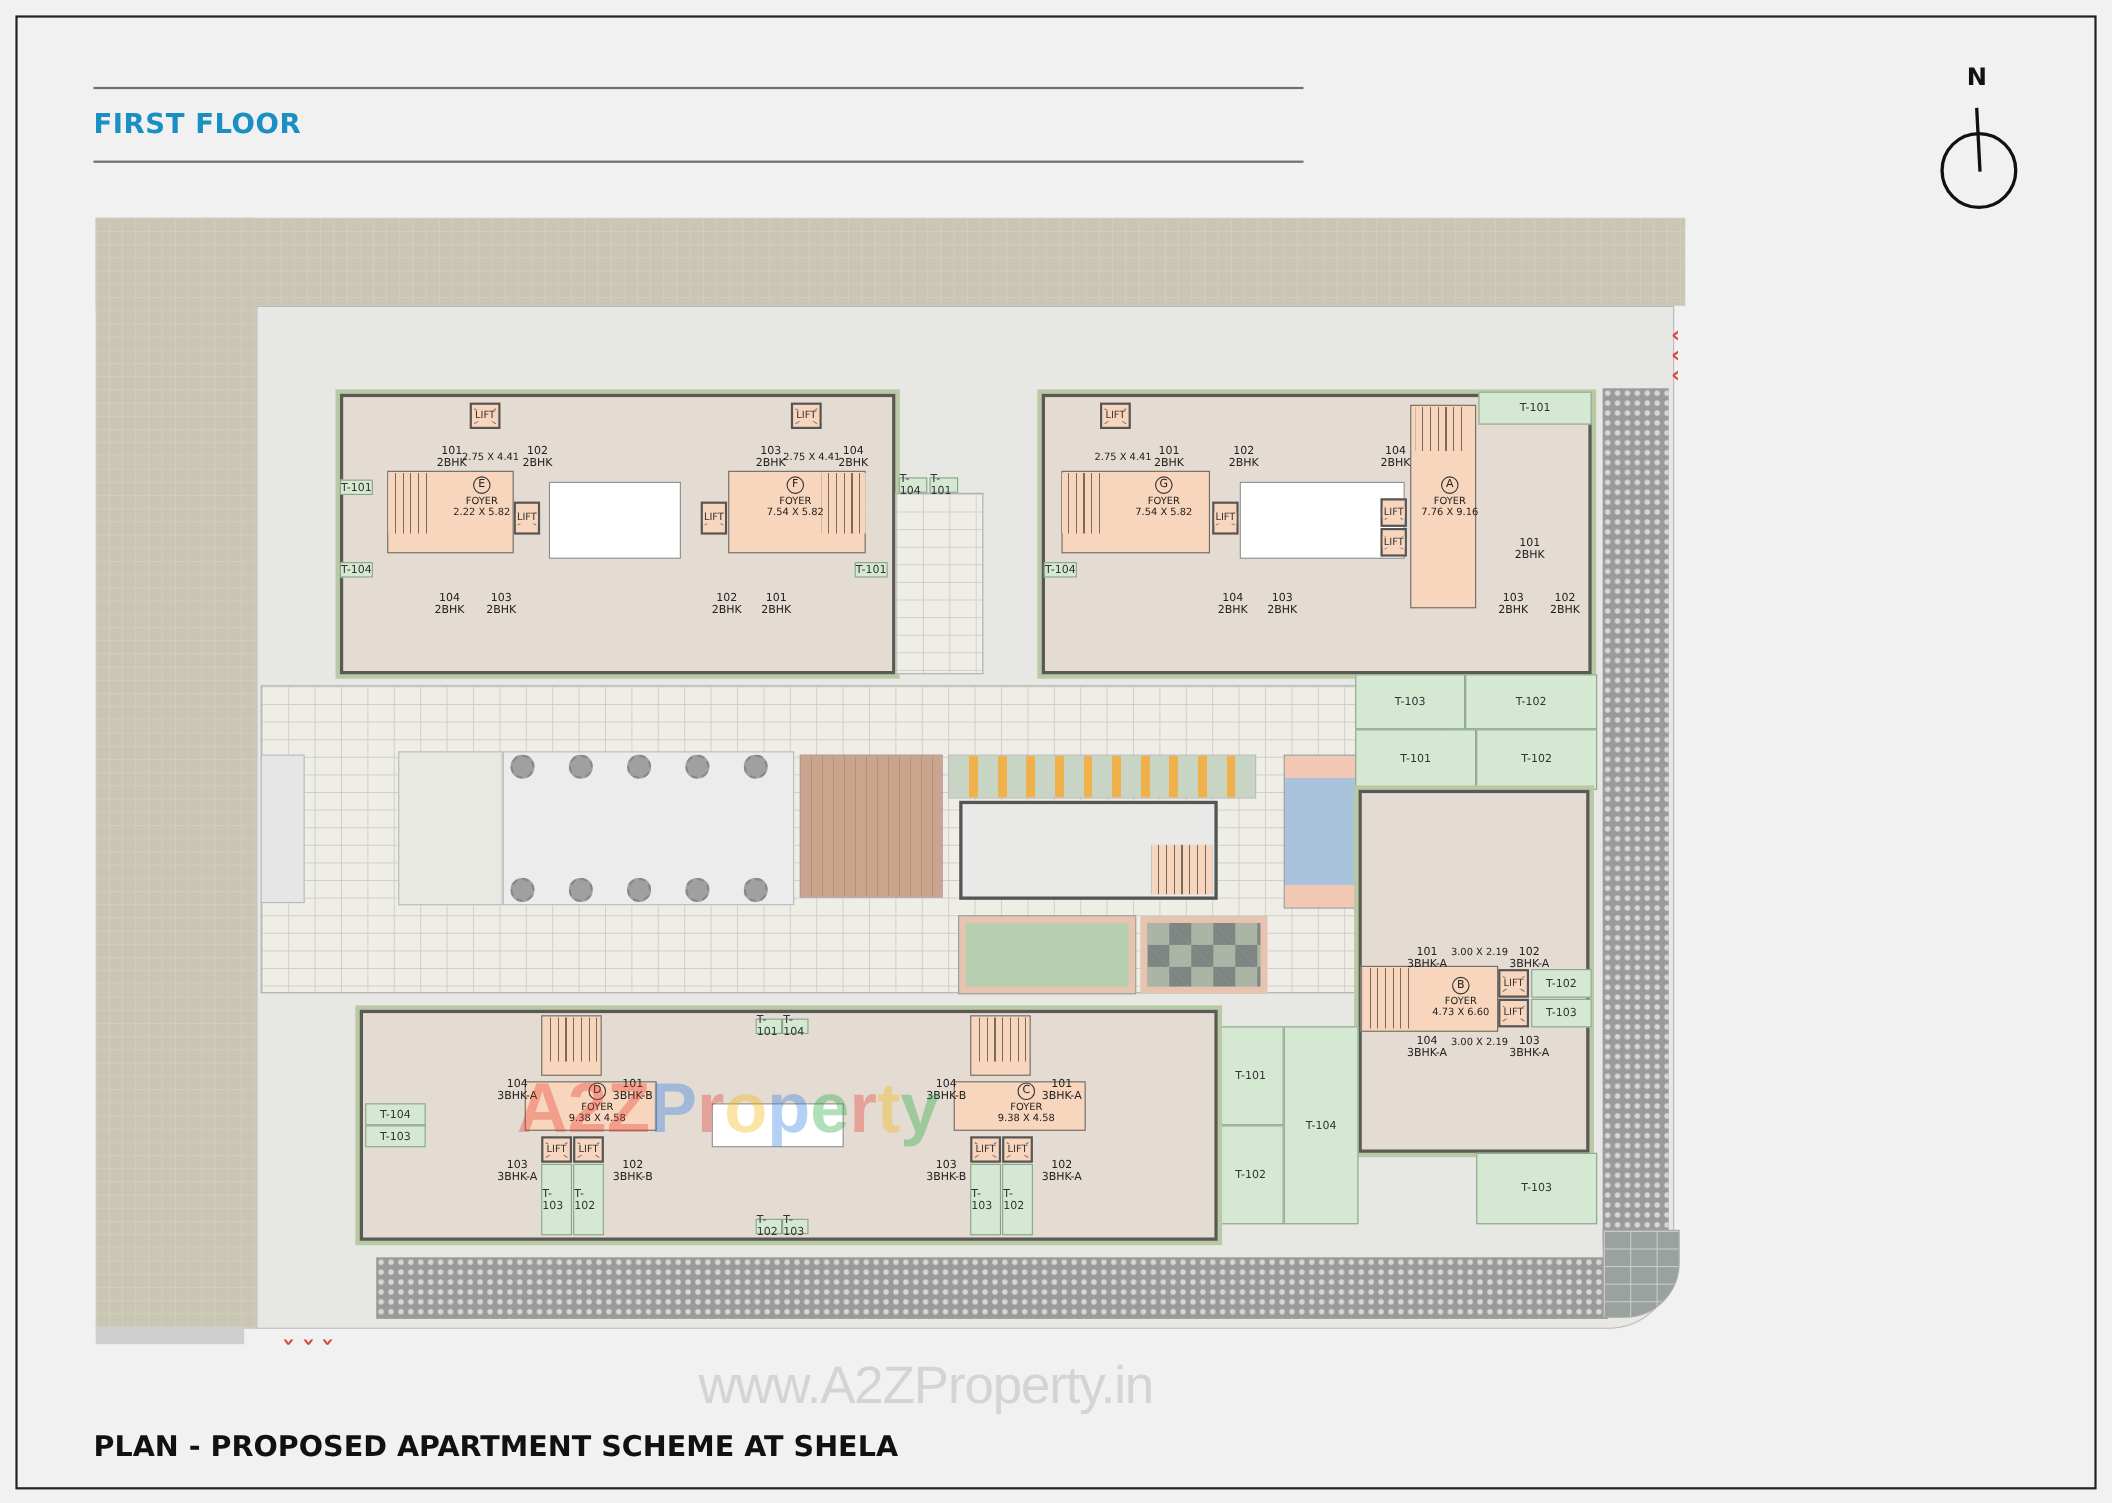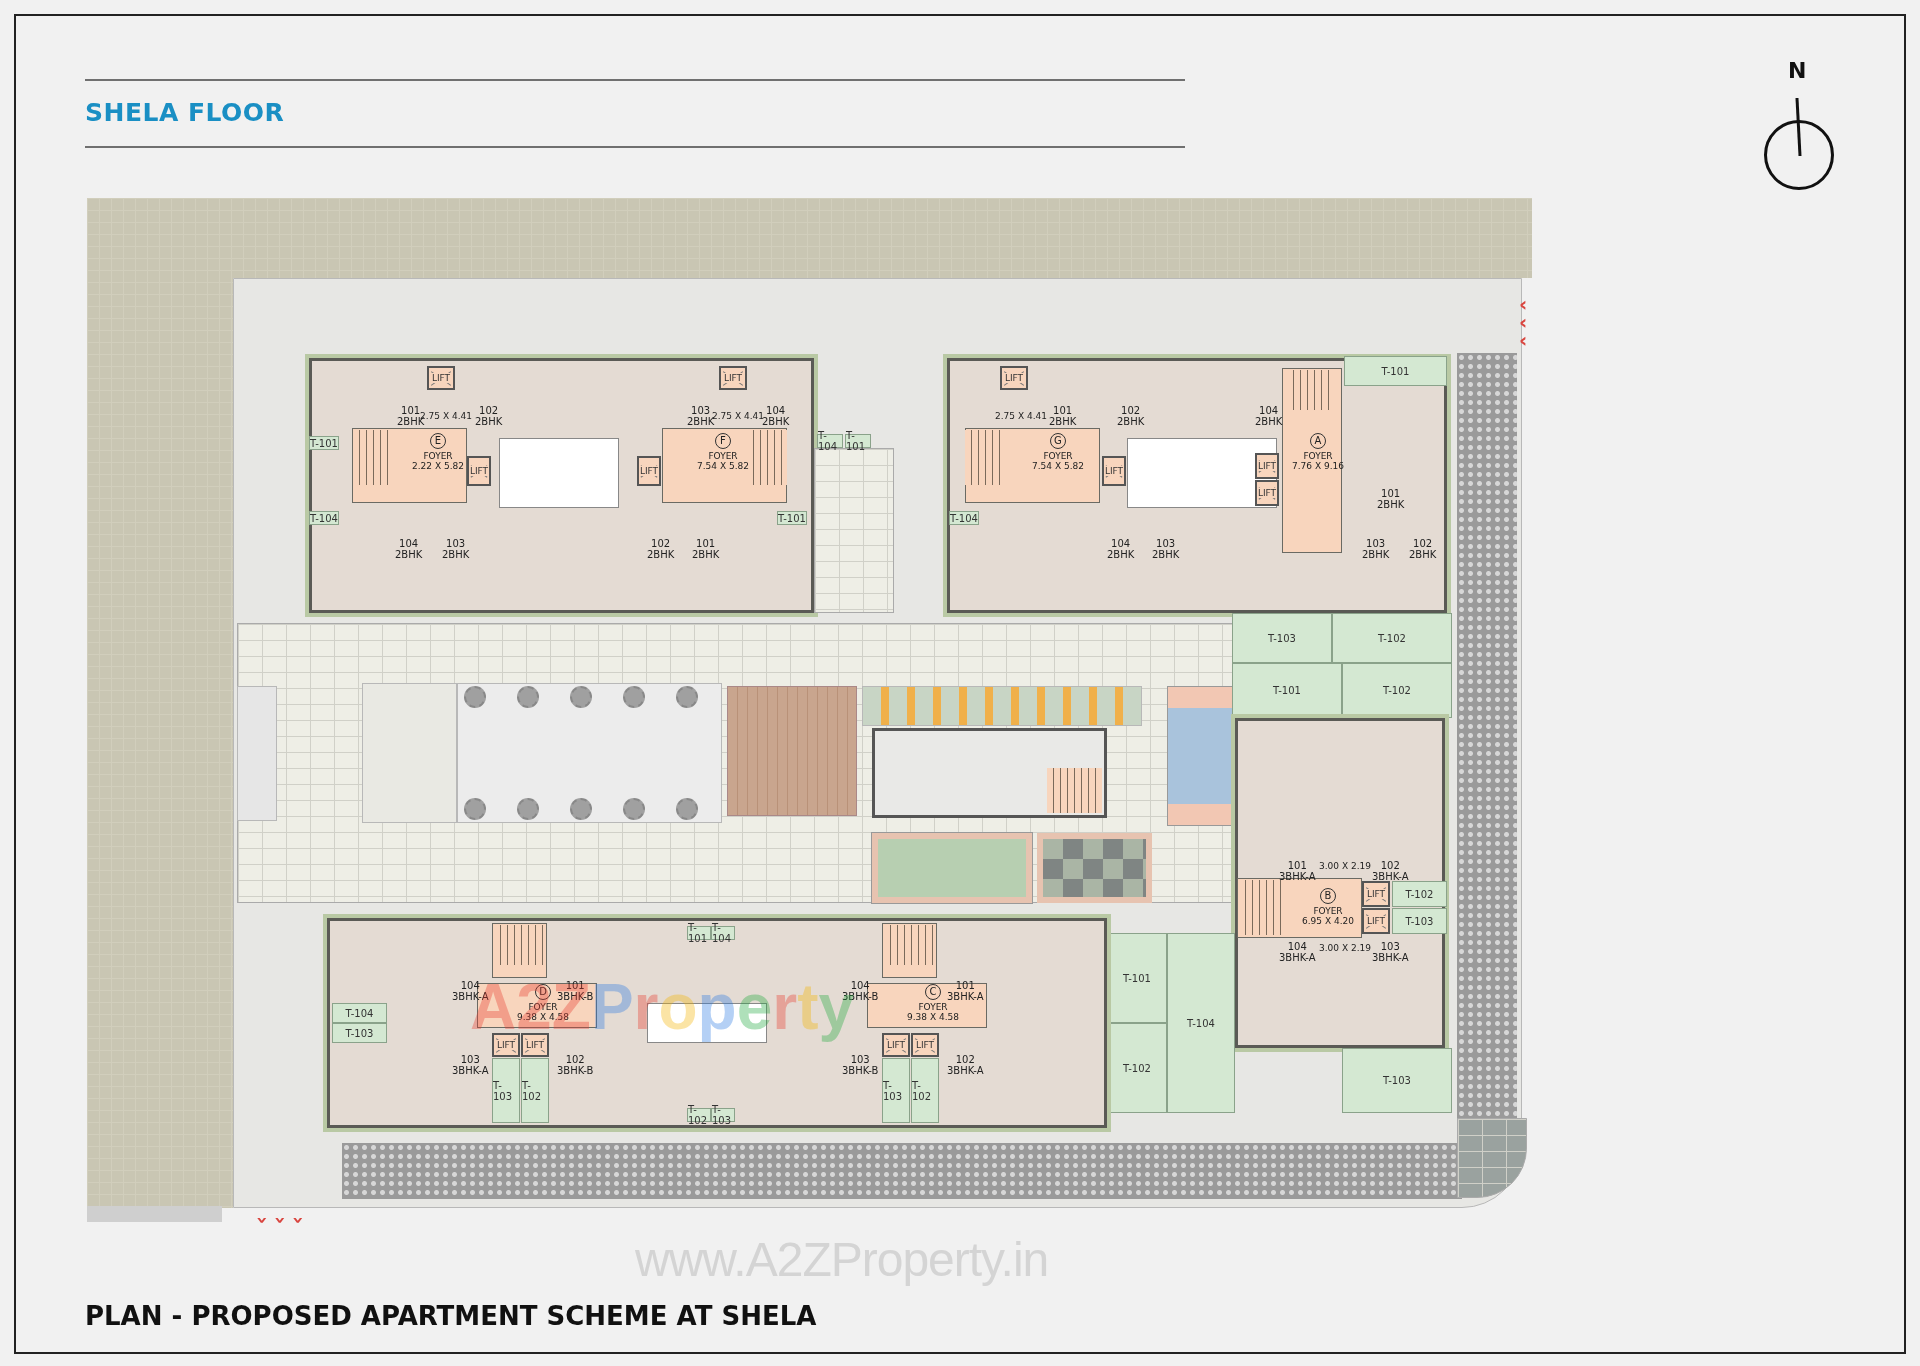--- a/index.html
+++ b/index.html
@@ -53,21 +53,21 @@
   .wm-logo span:nth-child(9){color:#e83a2e}
   .wm-logo span:nth-child(10){color:#f5b400}
   .wm-logo span:nth-child(11){color:#1da83c}
 </style>
 </head>
 <body>
 
 <div class="frame"></div>
 
 <div class="rule" style="left:85px;top:79px;width:1100px"></div>
-<div class="title floor-title">SHELA FLOOR</div>
+<div class="title floor-title">FIRST FLOOR</div>
 <div class="rule" style="left:85px;top:146px;width:1100px"></div>
 
 <div class="north">
   <div class="n">N</div>
   <div class="circle"></div>
   <div class="needle"></div>
 </div>
 
 <div class="site">
 
@@ -201,21 +201,21 @@
   <div class="terrace" style="left:1145px;top:415px;width:100px;height:50px">T-103</div>
   <div class="terrace" style="left:1245px;top:415px;width:120px;height:50px">T-102</div>
   <div class="terrace" style="left:1145px;top:465px;width:110px;height:55px">T-101</div>
   <div class="terrace" style="left:1255px;top:465px;width:110px;height:55px">T-102</div>
   <div class="wing" style="left:1148px;top:520px;width:210px;height:330px"></div>
   <div class="foyer" style="left:1150px;top:680px;width:125px;height:60px"></div>
   <div class="stairs" style="left:1152px;top:682px;width:45px;height:55px"></div>
   <div class="flabel" style="left:1215px;top:690px">
     <span class="fletter">B</span><br>
     <span>FOYER</span><br>
-    <span>6.95 X 4.20</span>
+    <span>4.73 X 6.60</span>
   </div>
   <div class="dim" style="left:1232px;top:663px">3.00 X 2.19</div>
   <div class="dim" style="left:1232px;top:745px">3.00 X 2.19</div>
   <div class="lift" style="left:1275px;top:683px;width:28px;height:26px">
       <span>LIFT</span>
     </div>
   <div class="lift" style="left:1275px;top:710px;width:28px;height:26px">
       <span>LIFT</span>
     </div>
   <div class="label" style="left:1192px;top:662px"><span>101</span><br><span>3BHK-A</span></div>

